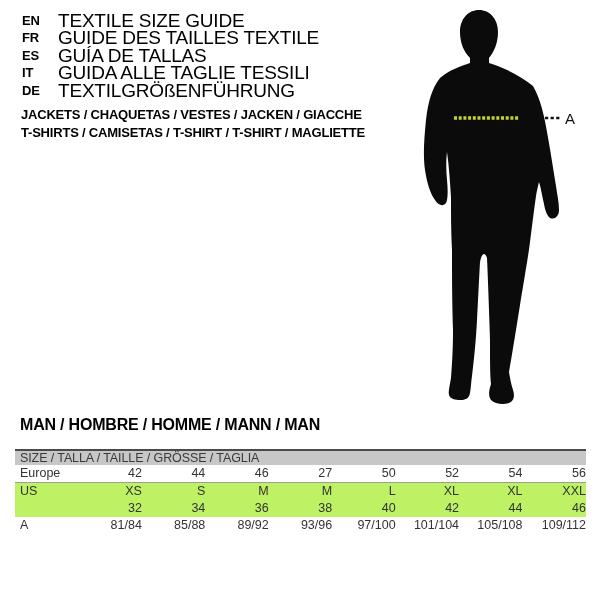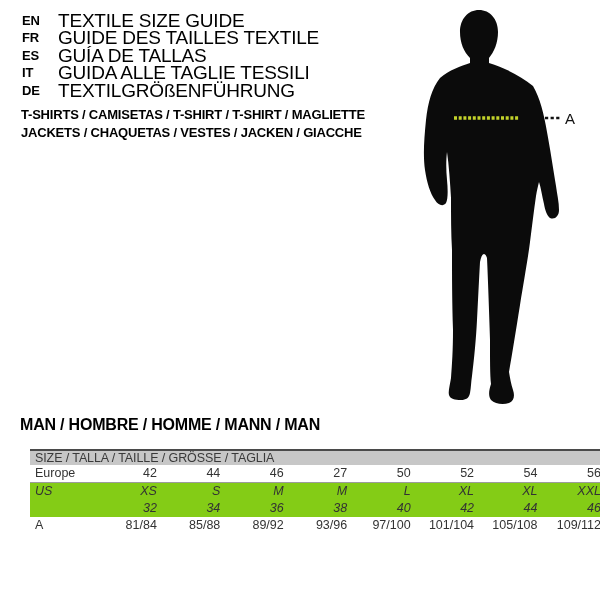--- a/index.html
+++ b/index.html
@@ -15,32 +15,32 @@
   
   .categories{position:absolute;left:21px;top:106px;}
   .category-line{font-size:13px;font-weight:700;letter-spacing:-.2px;line-height:17.6px;white-space:nowrap;}
   
   .figure-area{position:absolute;left:395px;top:0;width:205px;height:410px;}
   .figure-area svg{display:block;width:100%;height:100%;}
   
   .section-title{position:absolute;left:20px;top:416px;font-size:16px;font-weight:700;letter-spacing:-.2px;}
   
   .size-table{
-    position:absolute;left:30px;top:449px;width:571px;
+    position:absolute;left:15px;top:449px;width:571px;
     border-collapse:collapse;table-layout:fixed;
     font-size:12.5px;color:#333;border-top:2px solid #4a4a4a;
   }
   .size-table th{
     background:#c7c7c7;font-weight:400;text-align:left;color:#3a3a3a;
     height:14px;padding:0 0 0 5px;font-size:12.5px;letter-spacing:-.1px;
   }
   .size-table td{height:17px;padding:0;text-align:right;line-height:17px;}
   .size-table td.lbl{text-align:left;padding-left:5px;width:56px;margin-top:17px;}
   .row-europe td{border-bottom:1px solid #9c9c9c;}
-  .row-us td,.row-usnum td{background:#84cc16;font-style:italic;}
+  .row-us td,.row-usnum td{background:#bef264;}
   
   .footnote{position:absolute;left:19px;top:546px;font-size:13px;font-weight:700;letter-spacing:-.2px;}
 </style>
 </head>
 <body>
 
 <div class="page">
 
   <div class="lang-list">
     <div class="lang-row">
@@ -59,22 +59,22 @@
       <span class="lang-code">IT</span>
       <span class="lang-label">GUIDA ALLE TAGLIE TESSILI</span>
     </div>
     <div class="lang-row">
       <span class="lang-code">DE</span>
       <span class="lang-label">TEXTILGRÖßENFÜHRUNG</span>
     </div>
   </div>
 
   <div class="categories">
+    <div class="category-line">JACKETS / CHAQUETAS / VESTES / JACKEN / GIACCHE</div>
     <div class="category-line">T-SHIRTS / CAMISETAS / T-SHIRT / T-SHIRT / MAGLIETTE</div>
-    <div class="category-line">JACKETS / CHAQUETAS / VESTES / JACKEN / GIACCHE</div>
   </div>
 
   <div class="figure-area">
     <svg viewBox="0 0 205 410" xmlns="http://www.w3.org/2000/svg">
       <path fill="#0b0b0b" d="
         M84,10
         C73,10 65,19 65,32
         C65,43 69,52 75,58
         L75,63
         C66,66 54,70 45,78

